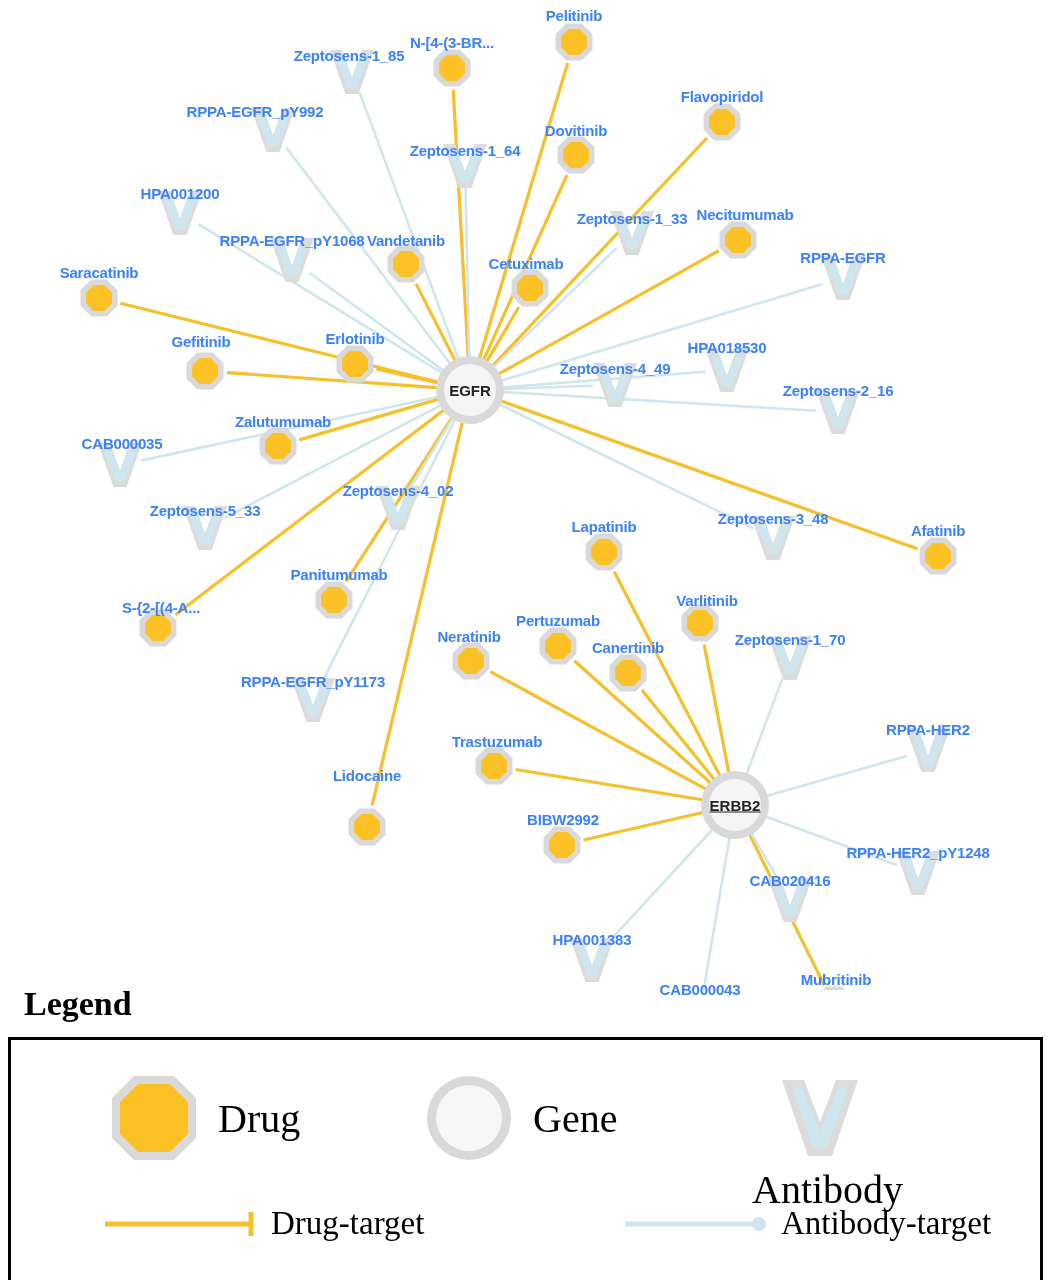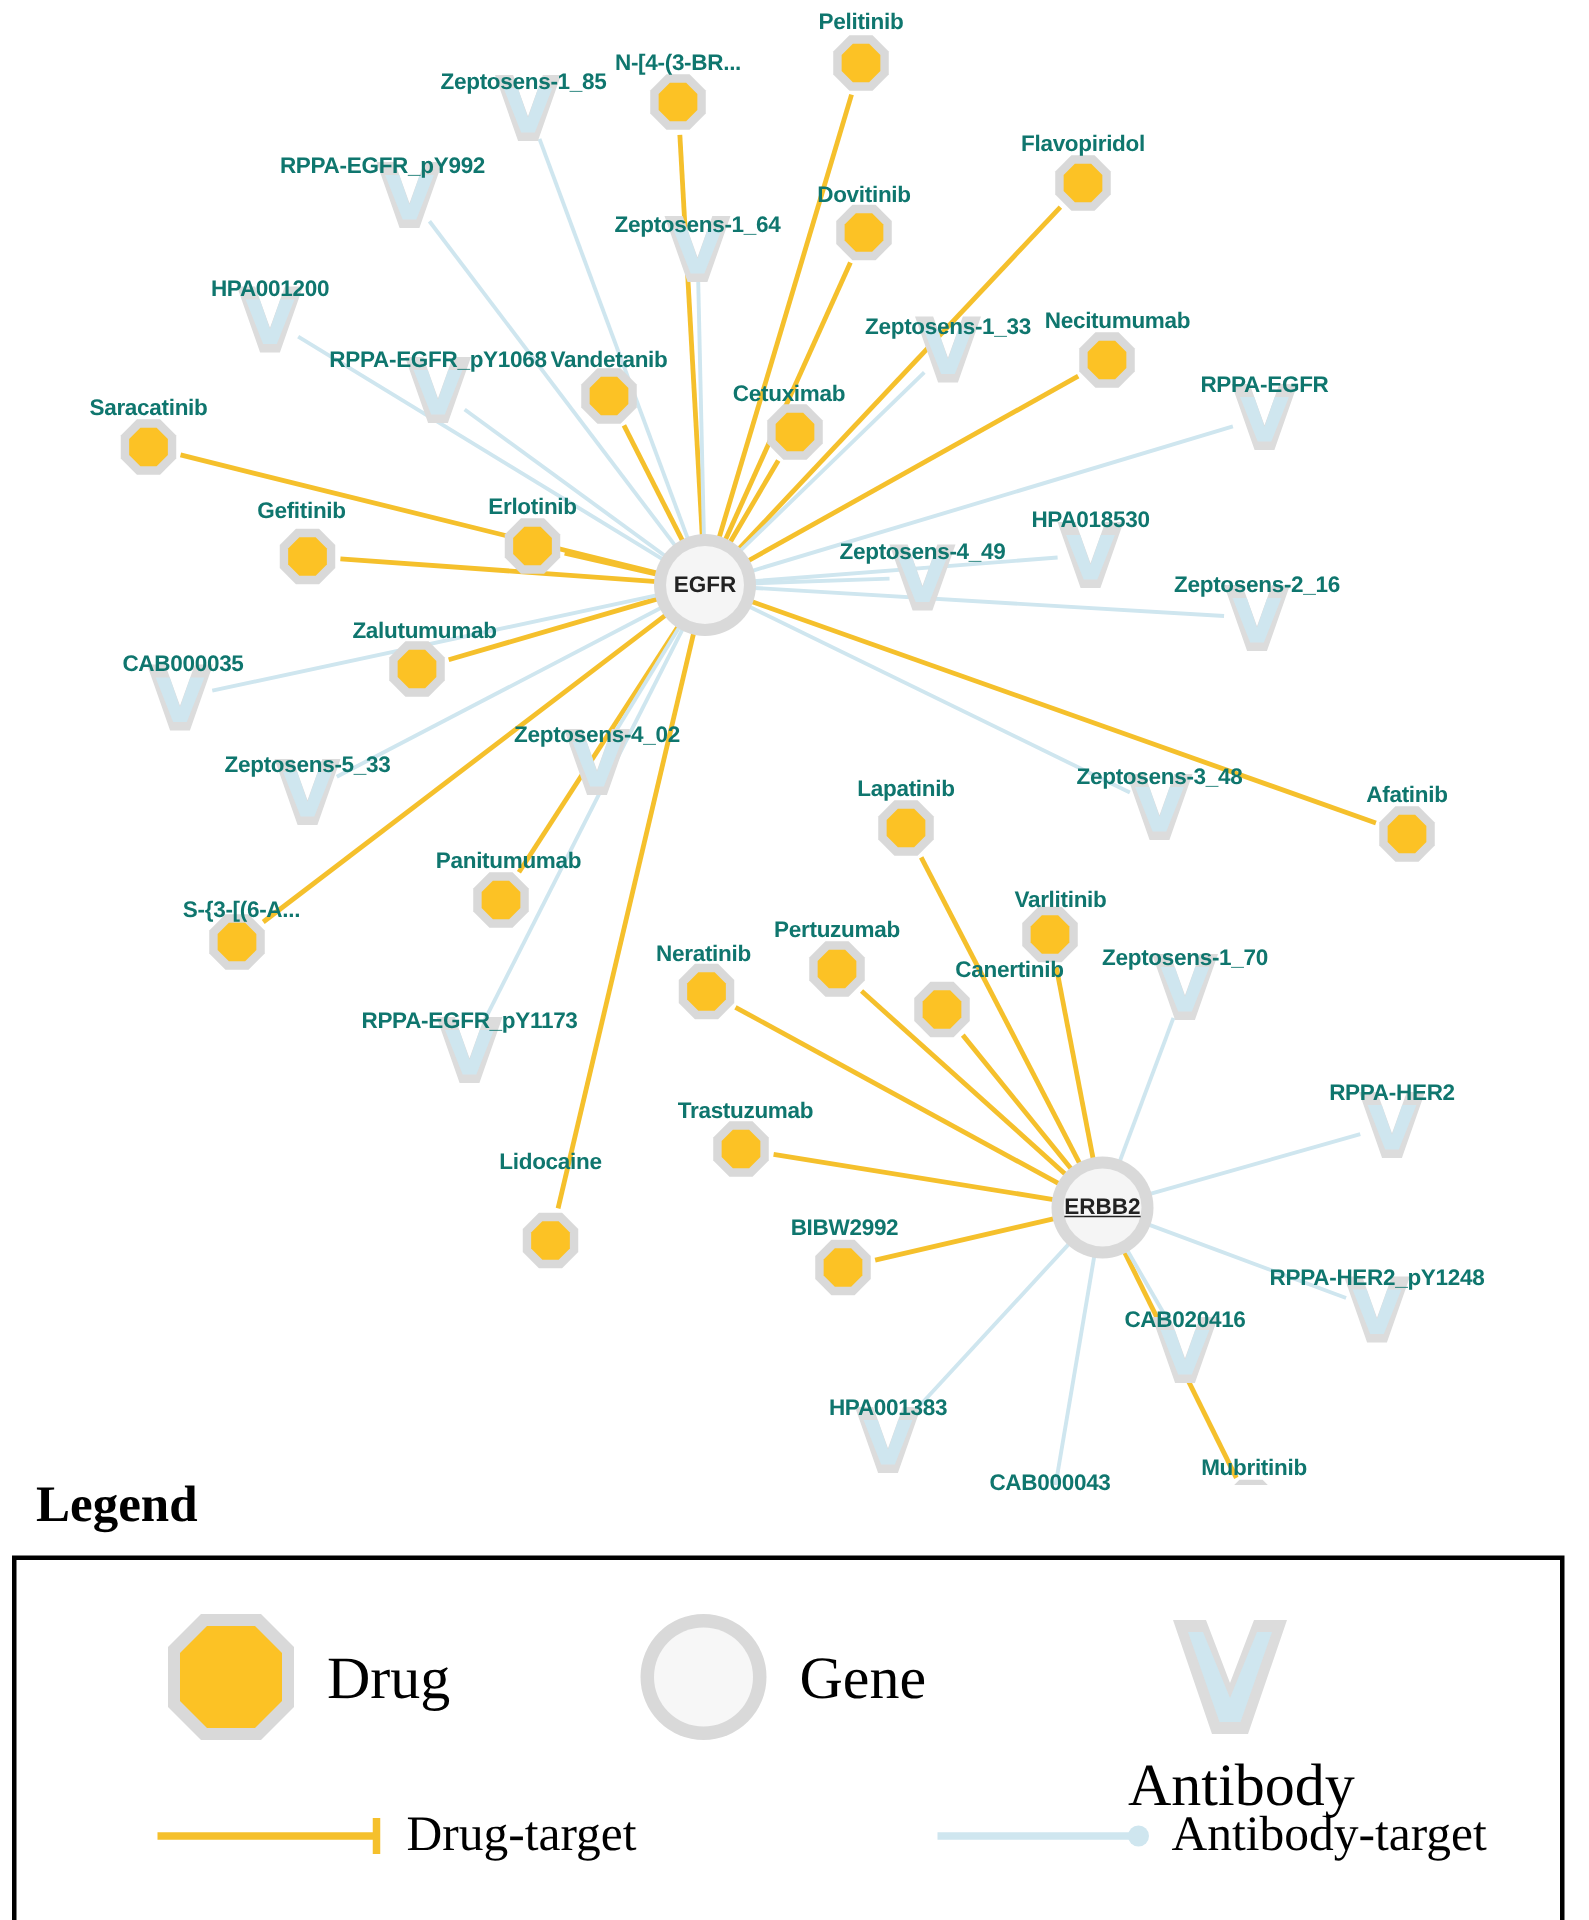--- a/index.html
+++ b/index.html
@@ -1,18 +1,18 @@
 <!DOCTYPE html>
 <html><head>
 <meta charset="utf-8">
 <style>
   html,body{margin:0;padding:0;background:#ffffff;}
   body{width:1059px;height:1280px;font-family:"Liberation Sans",sans-serif;position:relative;overflow:hidden;}
   #network{position:absolute;left:0;top:0;width:1059px;height:990px;}
-  .node-label{position:absolute;font-weight:bold;font-size:15px;color:#0f766e;white-space:nowrap;transform:translate(-50%,-50%);letter-spacing:-0.2px;}
+  .node-label{position:absolute;font-weight:bold;font-size:15px;color:#3b82f6;white-space:nowrap;transform:translate(-50%,-50%);letter-spacing:-0.2px;}
   .gene-label{position:absolute;font-weight:bold;font-size:15px;color:#222;white-space:nowrap;transform:translate(-50%,-50%);}
   .legend-wrap{position:absolute;left:0;top:985px;width:1059px;height:295px;padding-left:27px;}
   .legend-title{position:absolute;left:24px;top:0px;font-family:"Liberation Serif",serif;font-size:34px;font-weight:bold;color:#000;}
   .legend-box{position:absolute;left:8px;top:52px;width:1035px;height:274px;border:3px solid #000;background:#fff;box-sizing:border-box;}
   .legend-row1{position:absolute;left:0;top:30px;width:100%;height:110px;}
   .legend-item{position:absolute;display:flex;align-items:center;}
   .legend-text{font-family:"Liberation Serif",serif;font-size:40px;color:#000;margin-left:16px;}
   .legend-text-sm{font-family:"Liberation Serif",serif;font-size:33px;color:#000;margin-left:10px;}
   .legend-row2{position:absolute;left:0;top:165px;width:100%;height:60px;}
 </style>
@@ -302,24 +302,24 @@
     <div class="node-label" style="left: 406px; top: 240px;">Vandetanib</div>
     <div class="node-label" style="left: 526px; top: 263px;">Cetuximab</div>
     <div class="node-label" style="left: 99px; top: 272px;">Saracatinib</div>
     <div class="node-label" style="left: 201px; top: 341px;">Gefitinib</div>
     <div class="node-label" style="left: 355px; top: 338px;">Erlotinib</div>
     <div class="node-label" style="left: 283px; top: 421px;">Zalutumumab</div>
     <div class="node-label" style="left: 938px; top: 530px;">Afatinib</div>
     <div class="node-label" style="left: 604px; top: 526px;">Lapatinib</div>
     <div class="node-label" style="left: 707px; top: 600px;">Varlitinib</div>
     <div class="node-label" style="left: 339px; top: 574px;">Panitumumab</div>
-    <div class="node-label" style="left: 161px; top: 607px;">S-{3-[(6-A...</div>
+    <div class="node-label" style="left: 161px; top: 607px;">S-{2-[(4-A...</div>
     <div class="node-label" style="left: 558px; top: 620px;">Pertuzumab</div>
     <div class="node-label" style="left: 469px; top: 636px;">Neratinib</div>
-    <div class="node-label" style="left: 628px; top: 647px; margin-left: 45px;">Canertinib</div>
+    <div class="node-label" style="left: 628px; top: 647px;">Canertinib</div>
     <div class="node-label" style="left: 497px; top: 741px;">Trastuzumab</div>
     <div class="node-label" style="left: 367px; top: 775px;">Lidocaine</div>
     <div class="node-label" style="left: 563px; top: 819px;">BIBW2992</div>
     <div class="node-label" style="left: 836px; top: 979px;">Mubritinib</div>
     <div class="node-label" style="left: 349px; top: 55px;">Zeptosens-1_85</div>
     <div class="node-label" style="left: 255px; top: 111px;">RPPA-EGFR_pY992</div>
     <div class="node-label" style="left: 465px; top: 150px;">Zeptosens-1_64</div>
     <div class="node-label" style="left: 180px; top: 193px;">HPA001200</div>
     <div class="node-label" style="left: 632px; top: 218px;">Zeptosens-1_33</div>
     <div class="node-label" style="left: 292px; top: 240px;">RPPA-EGFR_pY1068</div>

